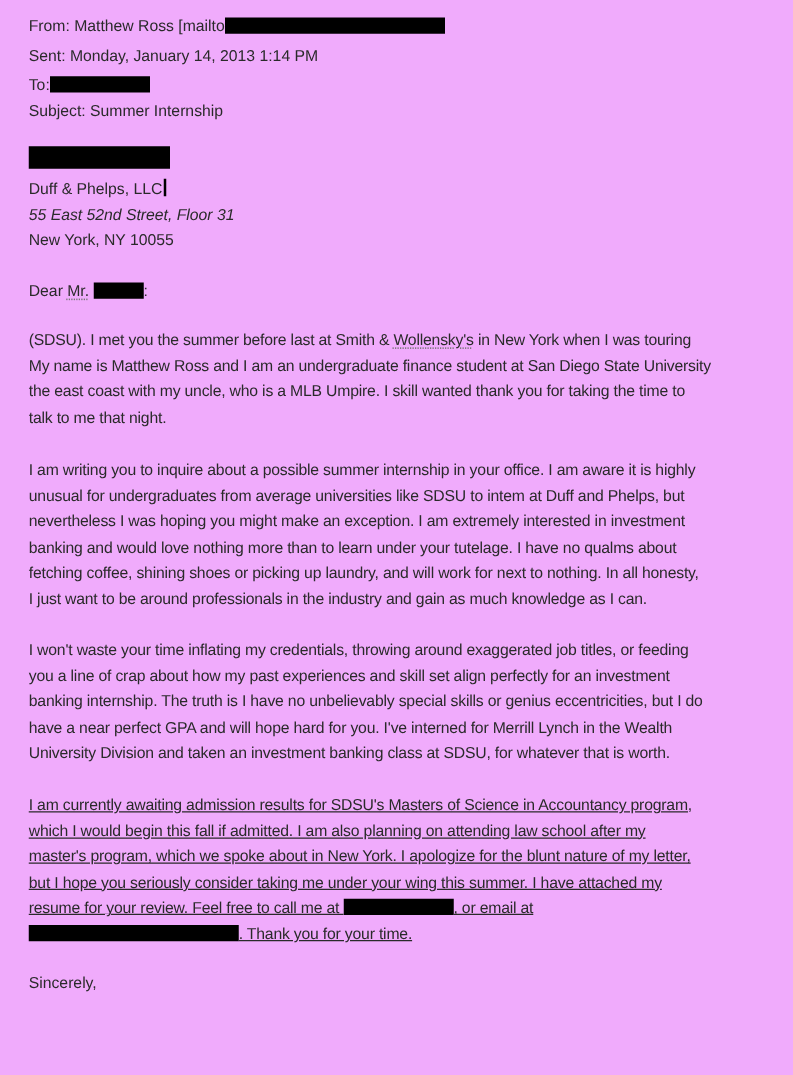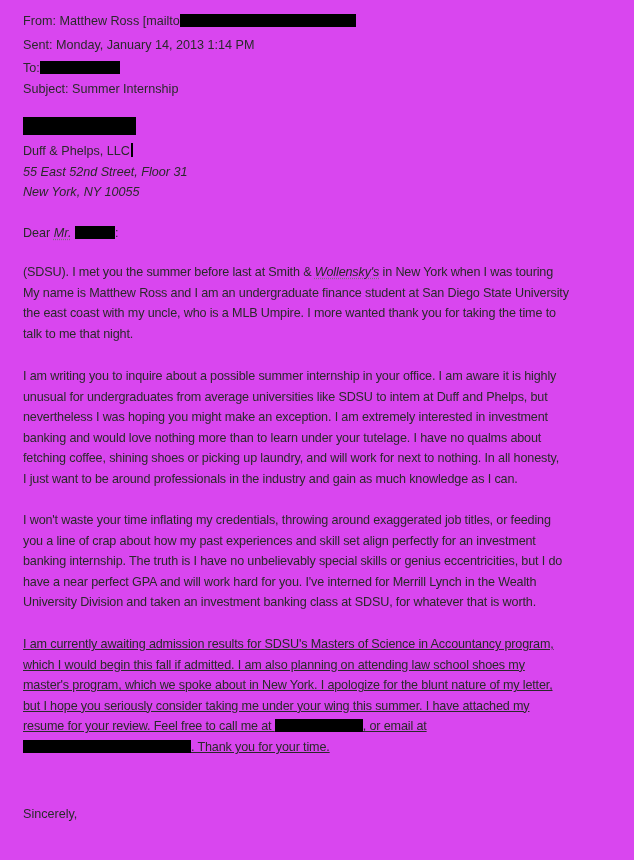--- a/index.html
+++ b/index.html
@@ -13,39 +13,38 @@
       overflow: hidden;
       position: relative;
       font-family: "Liberation Sans", "DejaVu Sans", sans-serif;
       font-size: 12.6px;
       color: #2a2a2a;
     }
     .page {
       position: absolute;
       left: 0; top: 0;
       width: 634px; height: 860px;
-      background: #d946ef;
+      background: #f0abfc;
     }
     .line {
       position: absolute;
       left: 23px;
       white-space: nowrap;
       line-height: 20px;
       height: 20px;
     }
     .redact {
       display: inline-block;
       background: #000;
       height: 13px;
       vertical-align: -2px;
     }
     .squiggle {
       text-decoration: underline dotted #777;
       text-underline-offset: 2px;
-      font-style: italic;
     }
     .para {
       position: absolute;
       left: 23px;
       width: 612px;
       line-height: 20.6px;
       letter-spacing: -0.15px;
     }
     .para .row {
       display: block;
@@ -84,63 +83,63 @@
 
   <div class="line" style="top:117px;">
     <span class="redact" style="width:113px; height:18px;"></span>
   </div>
   <div class="line" style="top:141px;">
     <span>Duff &amp; Phelps, LLC</span><span class="cursor"></span>
   </div>
   <div class="line" style="top:162px;font-style:italic;">
     <span>55 East 52nd Street, Floor 31</span>
   </div>
-  <div class="line" style="top:182px;font-style:italic;">
+  <div class="line" style="top:182px;">
     <span>New York, NY 10055</span>
   </div>
 
   <div class="line" style="top:223px;">
     <span>Dear</span>
     <span class="squiggle">Mr.</span>
     <span class="redact" style="width:40px;"></span><span>:</span>
   </div>
 
   <div class="para" style="top:262px;">
     <span class="row"><span>(SDSU).  I met you the summer before last at Smith &amp; </span><span class="squiggle">Wollensky's</span> <span>in New York when I was touring</span></span>
     <span class="row">My name is Matthew Ross and I am an undergraduate finance student at San Diego State University</span>
-    <span class="row">the east coast with my uncle, who is a MLB Umpire. I more wanted thank you for taking the time to</span>
+    <span class="row">the east coast with my uncle, who is a MLB Umpire. I skill wanted thank you for taking the time to</span>
     <span class="row">talk to me that night.</span>
   </div>
 
   <div class="para" style="top:366px;">
     <span class="row">I am writing you to inquire about a possible summer internship in your office. I am aware it is highly</span>
     <span class="row">unusual for undergraduates from average universities like SDSU to intem at Duff and Phelps, but</span>
     <span class="row">nevertheless I was hoping you might make an exception. I am extremely interested in investment</span>
     <span class="row">banking and would love nothing more than to learn under your tutelage. I have no qualms about</span>
     <span class="row">fetching coffee, shining shoes or picking up laundry, and will work for next to nothing. In all honesty,</span>
     <span class="row">I just want to be around professionals in the industry and gain as much knowledge as I can.</span>
   </div>
 
   <div class="para" style="top:510px;">
     <span class="row">I won't waste your time inflating my credentials, throwing around exaggerated job titles, or feeding</span>
     <span class="row">you a line of crap about how my past experiences and skill set align perfectly for an investment</span>
     <span class="row">banking internship. The truth is I have no unbelievably special skills or genius eccentricities, but I do</span>
-    <span class="row">have a near perfect GPA and will work hard for you. I've interned for Merrill Lynch in the Wealth</span>
+    <span class="row">have a near perfect GPA and will hope hard for you. I've interned for Merrill Lynch in the Wealth</span>
     <span class="row">University Division and taken an investment banking class at SDSU, for whatever that is worth.</span>
   </div>
 
   <div class="para" style="top:634px;text-decoration:underline;">
     <span class="row">I am currently awaiting admission results for SDSU's Masters of Science in Accountancy program,</span>
-    <span class="row">which I would begin this fall if admitted. I am also planning on attending law school shoes my</span>
+    <span class="row">which I would begin this fall if admitted. I am also planning on attending law school after my</span>
     <span class="row">master's program, which we spoke about in New York. I apologize for the blunt nature of my letter,</span>
     <span class="row">but I hope you seriously consider taking me under your wing this summer. I have attached my</span>
     <span class="row"><span>resume for your review. Feel free to call me at </span><span class="redact" style="width:88px;"></span><span>, or email at</span></span>
     <span class="row"><span class="redact" style="width:168px;"></span><span>. Thank you for your time.</span></span>
   </div>
 
-  <div class="line" style="top:804px;">
+  <div class="line" style="top:776px;">
     <span>Sincerely,</span>
   </div>
   <div class="line" style="top:864px;">
     <span>Matthew Ross</span>
   </div>
 
 </div>
 
 </body></html>

